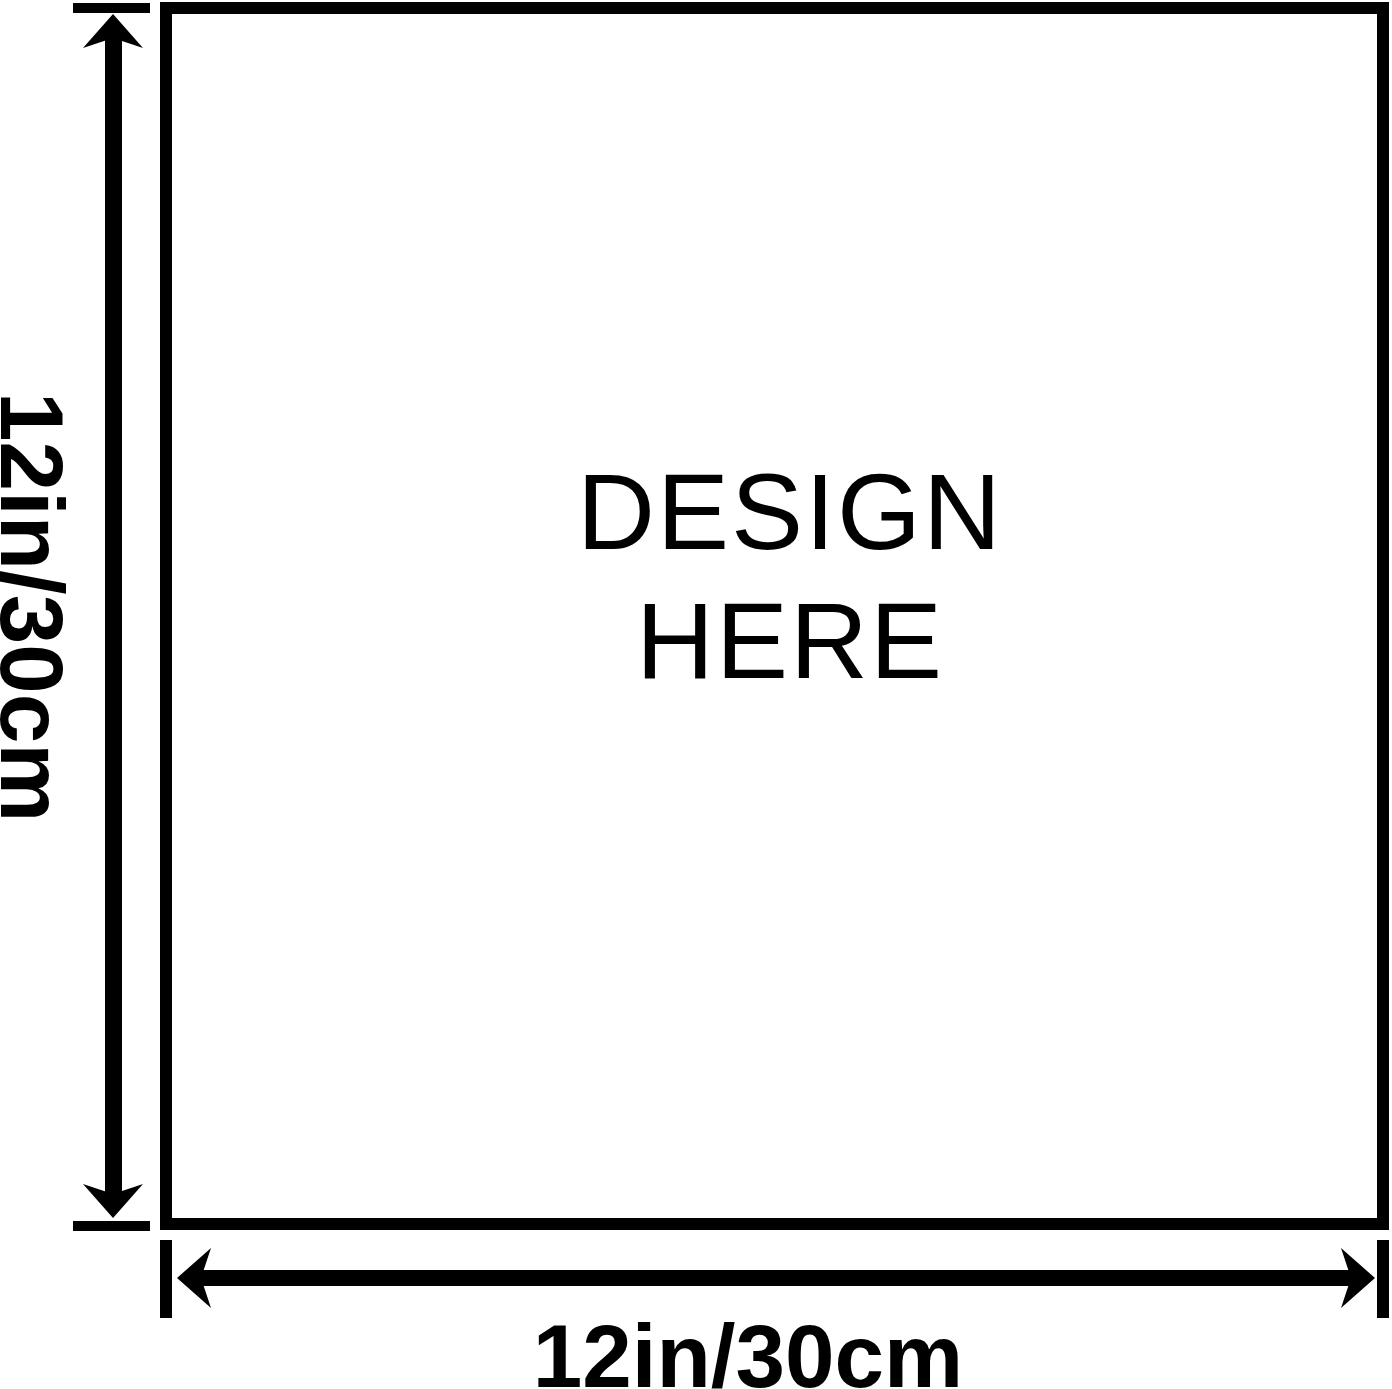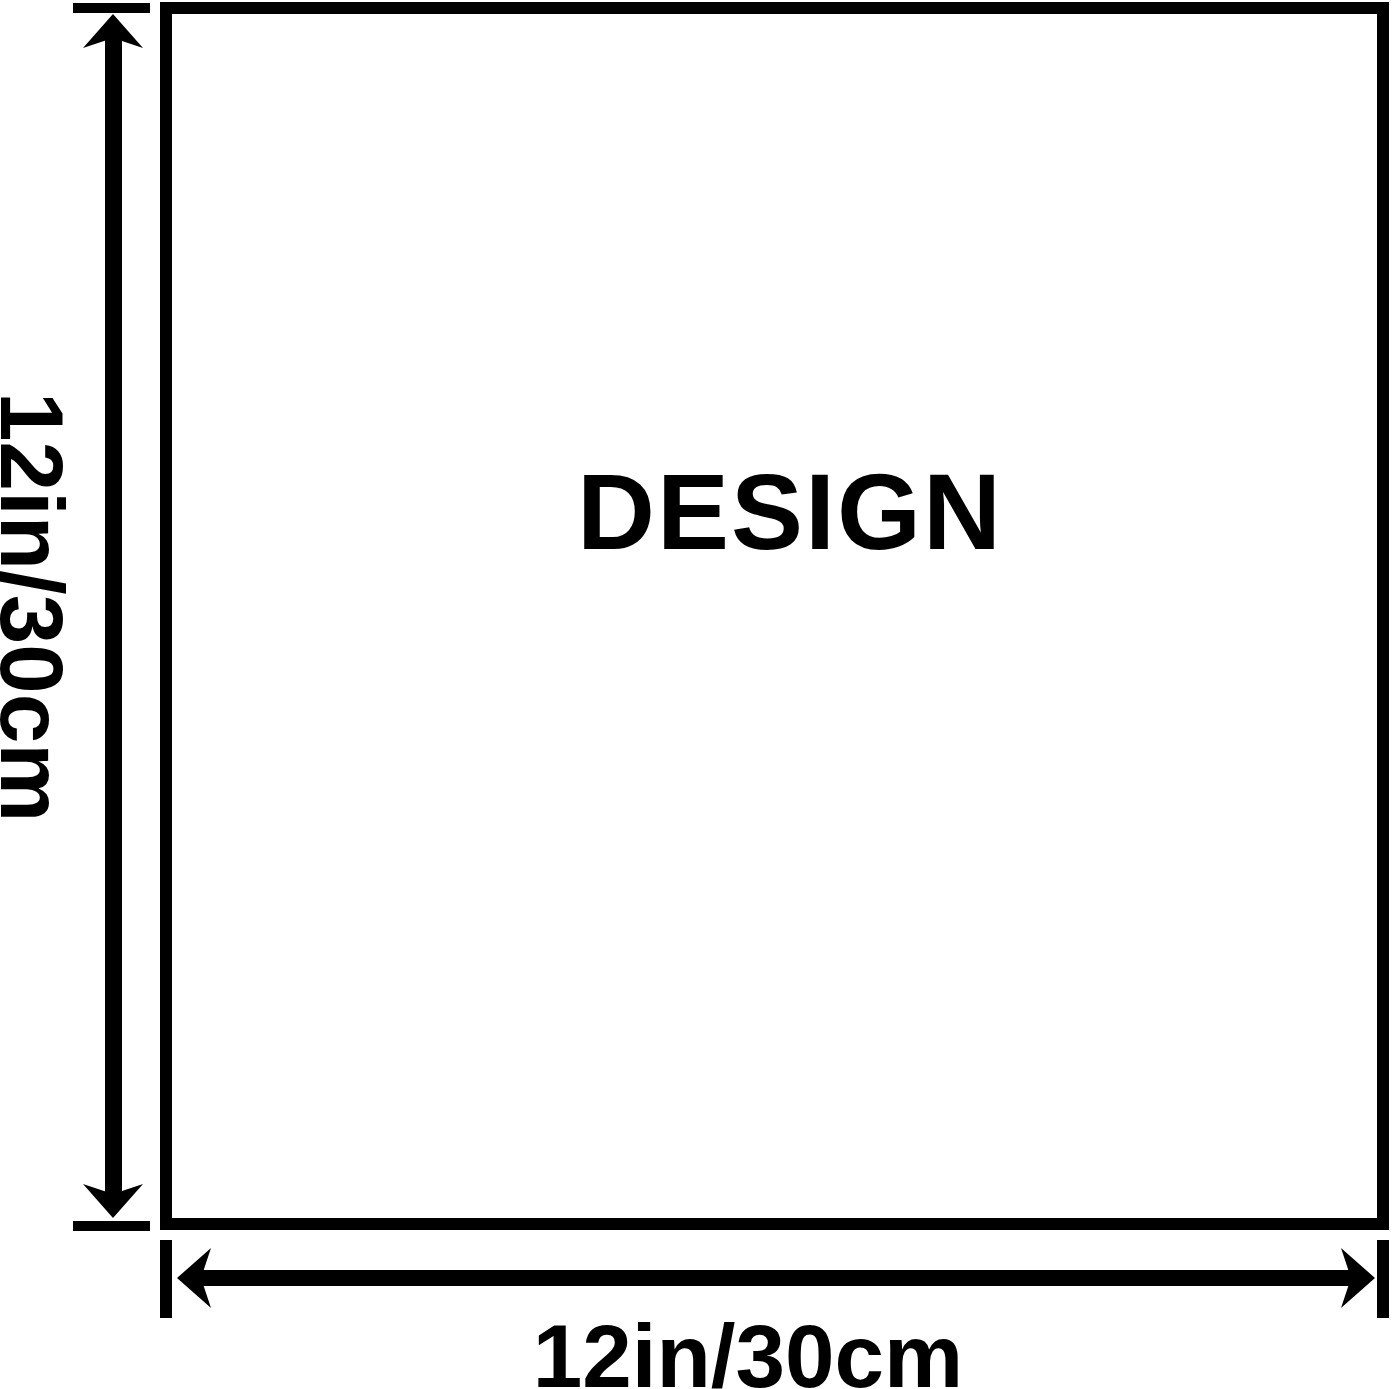--- a/index.html
+++ b/index.html
@@ -21,21 +21,21 @@
     box-sizing: border-box;
     background: #ffffff;
   }
   .design-text {
     position: absolute;
     left: 490px; top: 448px;
     width: 600px;
     text-align: center;
     font-size: 108px;
     line-height: 1.19;
-    font-weight: bold;
+    font-weight: normal;
     letter-spacing: 2px;
     color: #000000;
     white-space: nowrap;
   }
   
   .tick-h { position: absolute; width: 77px; height: 10px; background: #000000; }
   .tick-v { position: absolute; width: 12px; height: 78px; background: #000000; }
   .shaft-v { position: absolute; left: 105px; top: 30px; width: 17px; height: 1170px; background: #000000; }
   .shaft-h { position: absolute; left: 195px; top: 1270px; width: 1160px; height: 16px; background: #000000; }
   .arrowhead { position: absolute; display: block; }
@@ -61,20 +61,21 @@
 </style>
 </head>
 <body>
 
 <div class="canvas">
 
   <div class="square"></div>
 
   <div class="design-text">
     <div>DESIGN</div>
+    <div>HERE</div>
   </div>
 
   <div class="tick-h" style="left:73px; top:3px;"></div>
   <div class="tick-h" style="left:73px; top:1221px;"></div>
   <div class="shaft-v"></div>
   <svg class="arrowhead" style="left:83px; top:14px;" width="60" height="34" viewBox="0 0 60 34">
     <polygon points="30,0 0,34 30,24 60,34" fill="#000000"></polygon>
   </svg>
   <svg class="arrowhead" style="left:83px; top:1184px;" width="60" height="34" viewBox="0 0 60 34">
     <polygon points="30,34 0,0 30,10 60,0" fill="#000000"></polygon>

